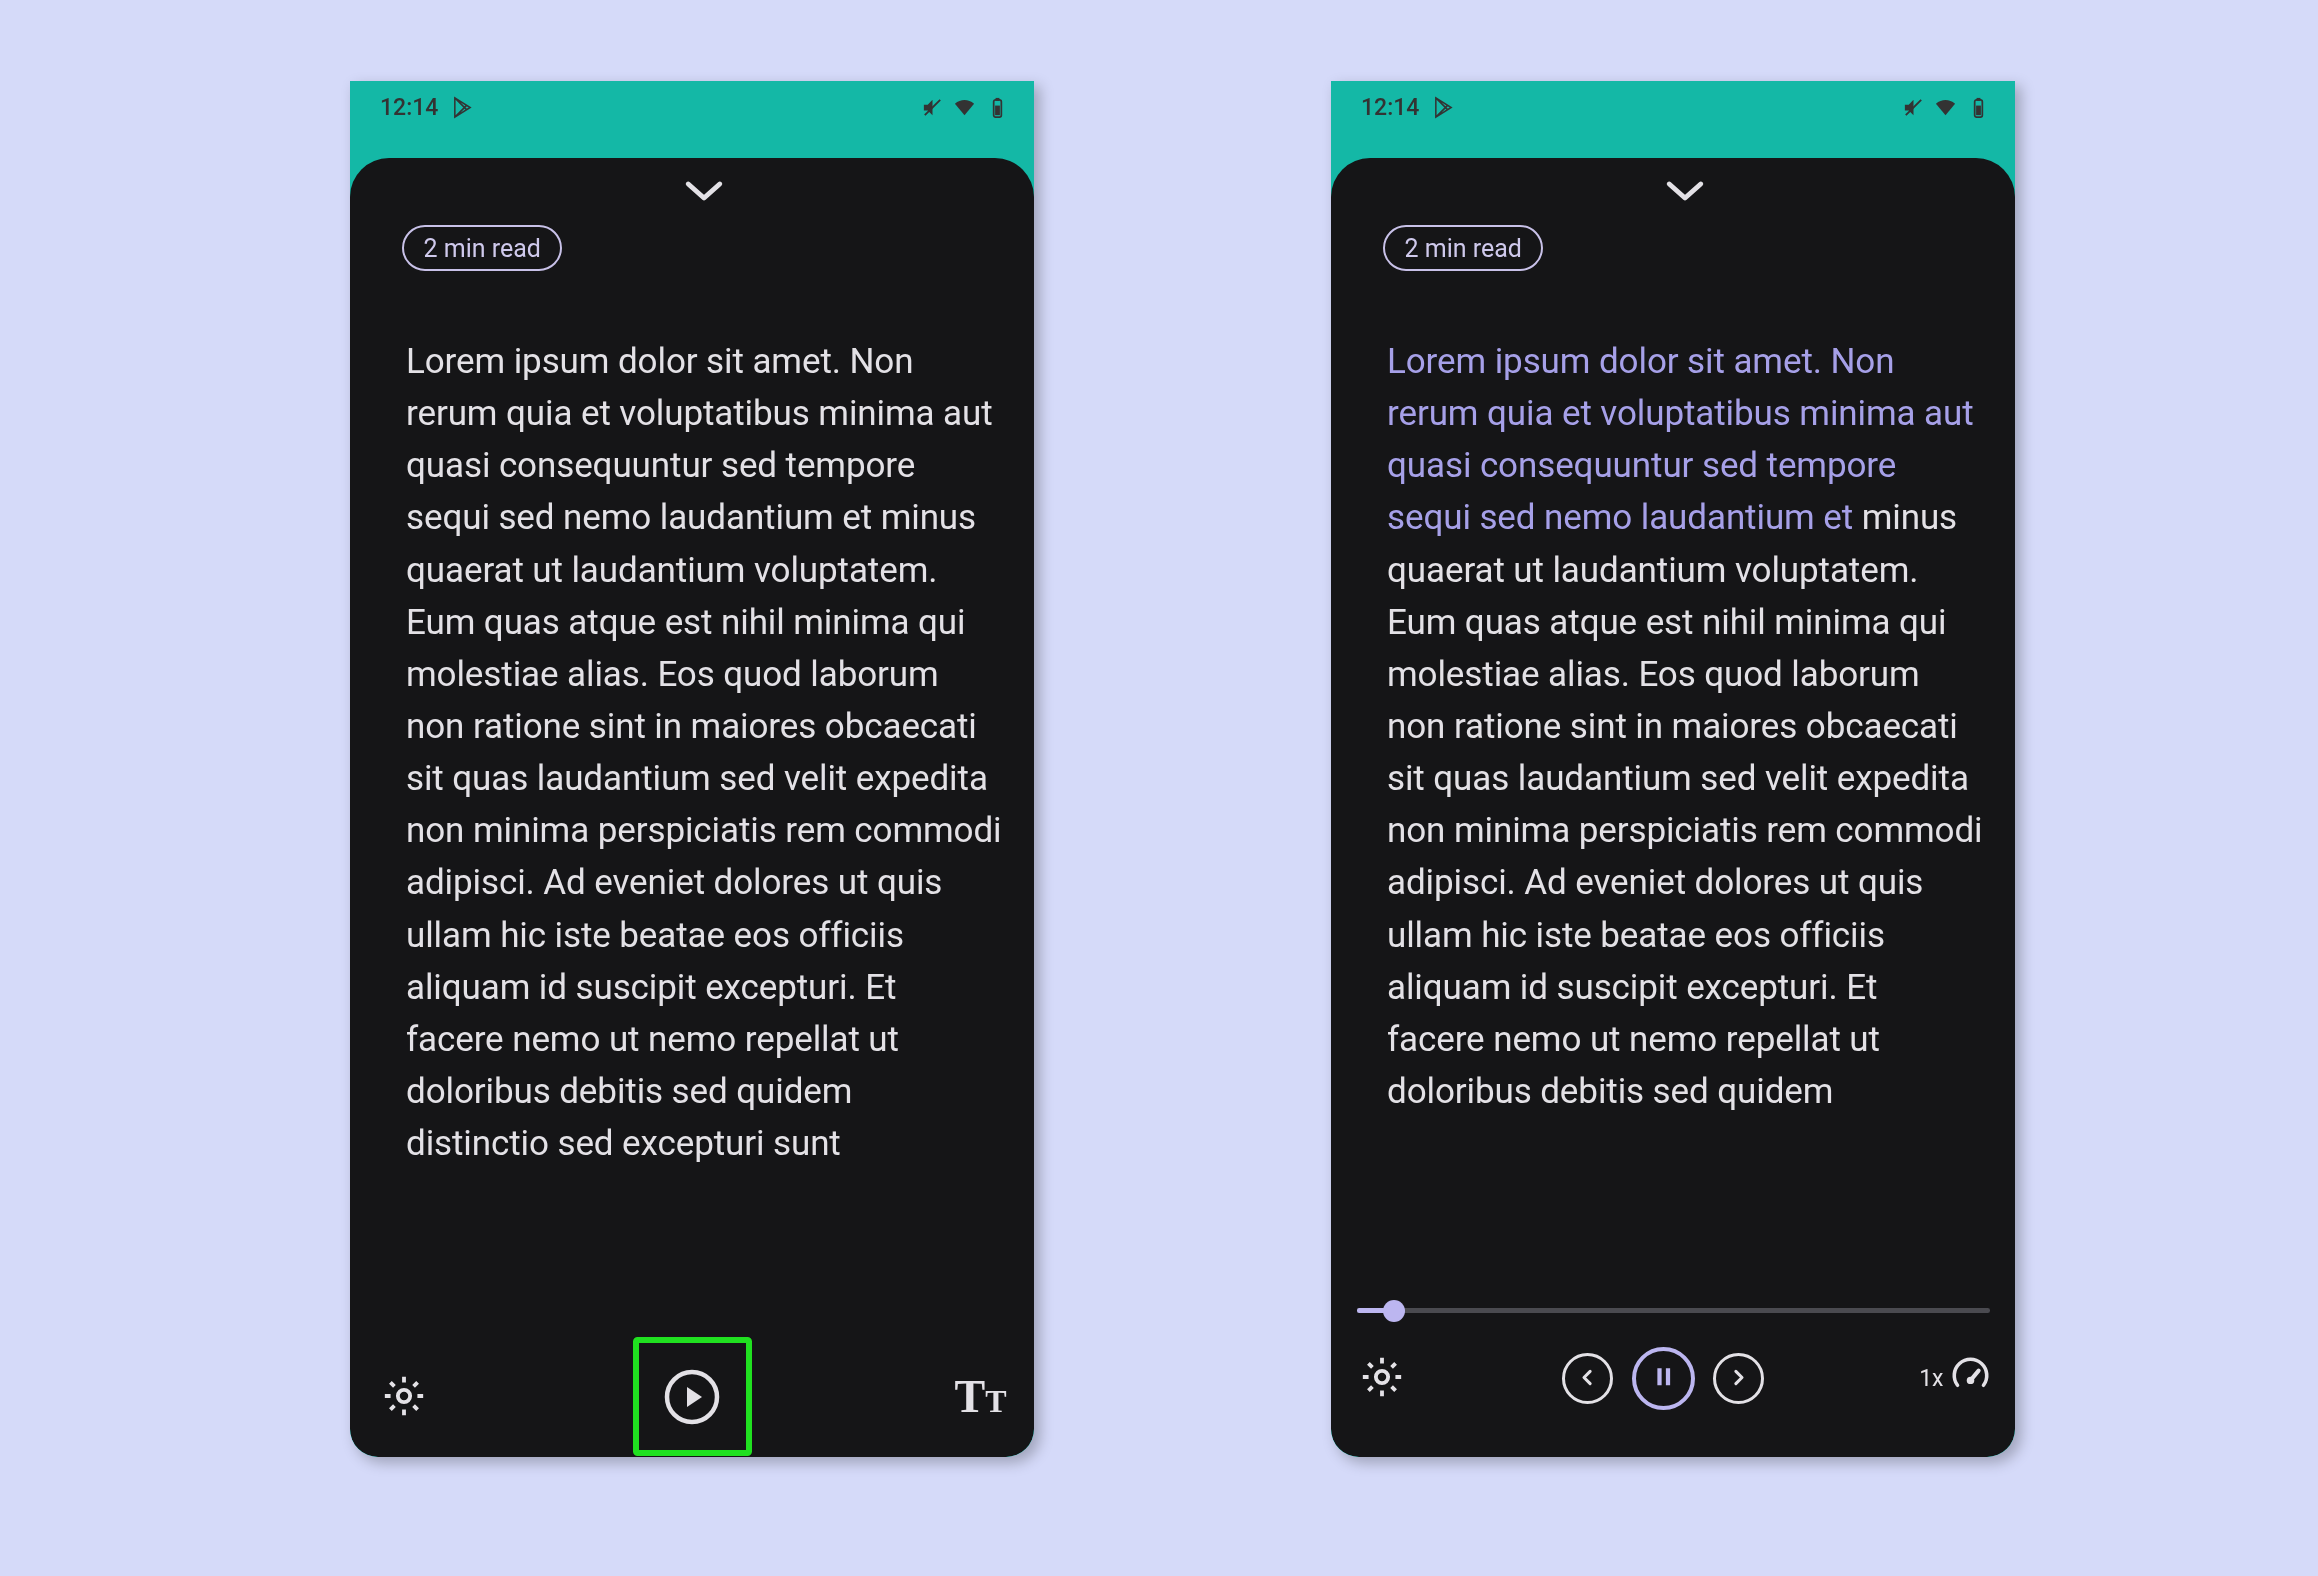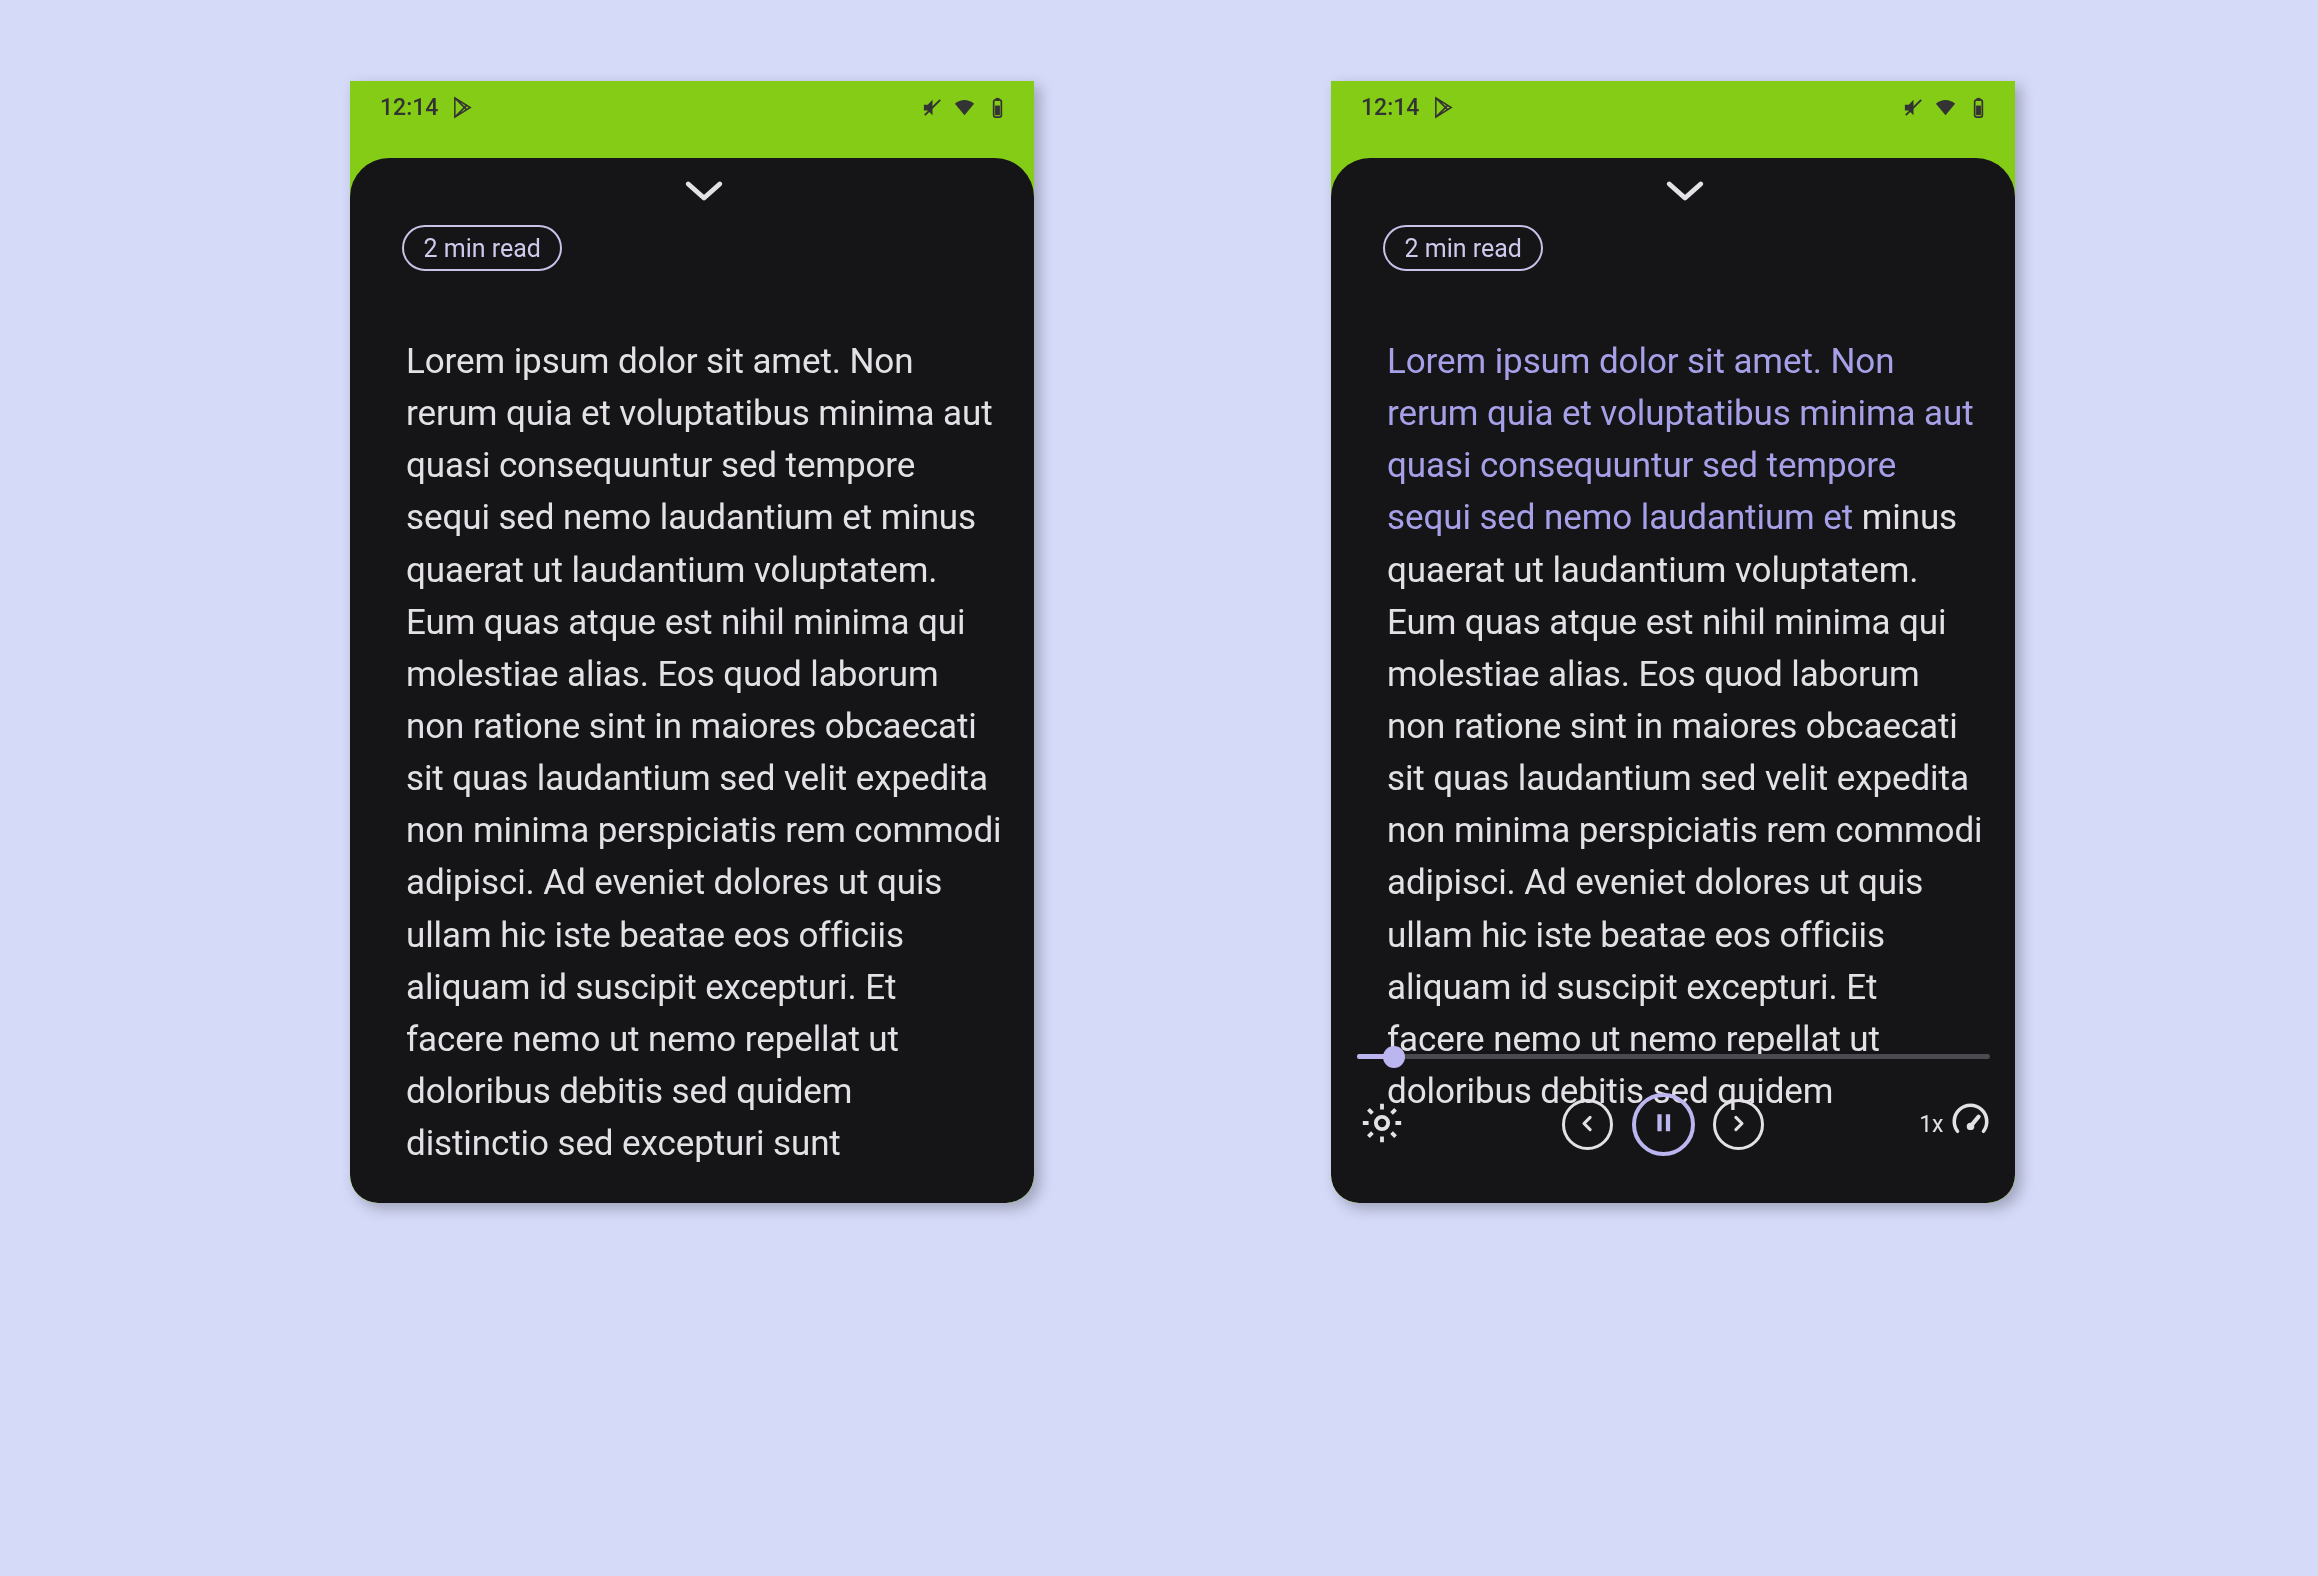--- a/index.html
+++ b/index.html
@@ -12,23 +12,23 @@
     -webkit-font-smoothing: antialiased;
   }
   .stage {
     width: 2365px;
     height: 1577px;
     position: relative;
   }
   .phone {
     position: absolute;
     width: 684px;
-    height: 1122px;
+    height: 1376px;
     top: 81px;
-    background: #84cc16;
+    background: #14b8a6;
     border-radius: 0 0 28px 28px;
     box-shadow: 5.6px 5.6px 14px rgba(0,0,0,0.25);
     overflow: hidden;
   }
   .phone.left  { left: 350px; }
   .phone.right { left: 1331px; }
 
   
   .statusbar {
     height: 53px;
@@ -218,20 +218,43 @@
     <div class="sheet">
       <div class="chevron-wrap">
         <span>
           <svg viewBox="0 0 24 16">
               <path fill="none" stroke="#e3e1e6" stroke-width="2.8" stroke-linecap="round" stroke-linejoin="round" d="M3 4 L12 12 L21 4"></path>
             </svg>
         </span>
       </div>
       <div class="readtime">2 min read</div>
       <div class="bodytext">Lorem ipsum dolor sit amet. Non rerum quia et voluptatibus minima aut quasi consequuntur sed tempore sequi sed nemo laudantium et minus quaerat ut laudantium voluptatem. Eum quas atque est nihil minima qui molestiae alias. Eos quod laborum non ratione sint in maiores obcaecati sit quas laudantium sed velit expedita non minima perspiciatis rem commodi adipisci. Ad eveniet dolores ut quis ullam hic iste beatae eos officiis aliquam id suscipit excepturi. Et facere nemo ut nemo repellat ut doloribus debitis sed quidem distinctio sed excepturi sunt</div>
+      <div class="bottombar">
+        <span class="bb-btn">
+          <span>
+            <svg viewBox="0 0 24 24">
+                <circle cx="12" cy="12" r="3.2" fill="none" stroke="#e3e1e6" stroke-width="2"></circle>
+                <path fill="none" stroke="#e3e1e6" stroke-width="2" d="M12 2v3M12 19v3M2 12h3M19 12h3M4.9 4.9l2.1 2.1M17 17l2.1 2.1M4.9 19.1l2.1-2.1M17 7l2.1-2.1"></path>
+              </svg>
+          </span>
+        </span>
+        <span class="play-highlight">
+          <span class="play-circle">
+            <span>
+              <svg viewBox="0 0 24 24">
+                  <circle cx="12" cy="12" r="10" fill="none" stroke="#e3e1e6" stroke-width="1.8"></circle>
+                  <path fill="#e3e1e6" d="M10 8 L16 12 L10 16 Z"></path>
+                </svg>
+            </span>
+          </span>
+        </span>
+        <span class="bb-btn">
+          <span class="tt-icon"><span class="big">T</span><span class="small">T</span></span>
+        </span>
+      </div>
     </div>
   </div>
 
   <div class="phone right">
     <div class="statusbar">
       <div class="sb-left">
         <span>12:14</span>
         <span class="sb-ico">
           <svg viewBox="0 0 24 24">
               <path fill="none" stroke="#333" stroke-width="1.6" d="M4 2 L20 12 L4 22 Z M4 2 L16 14 M4 22 L16 10"></path>

